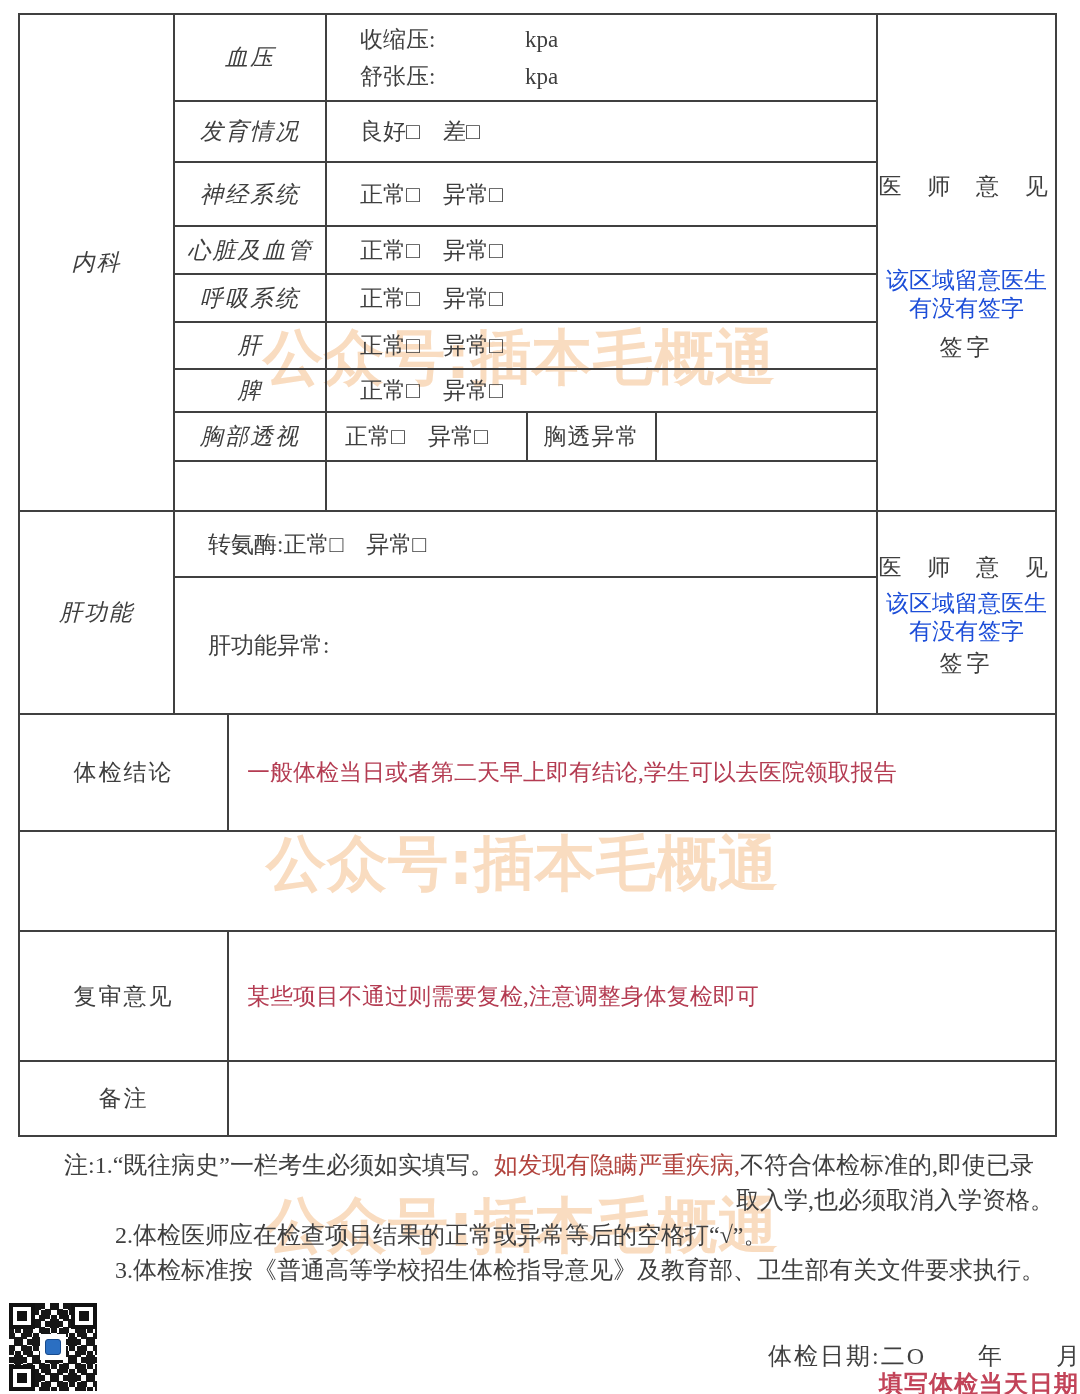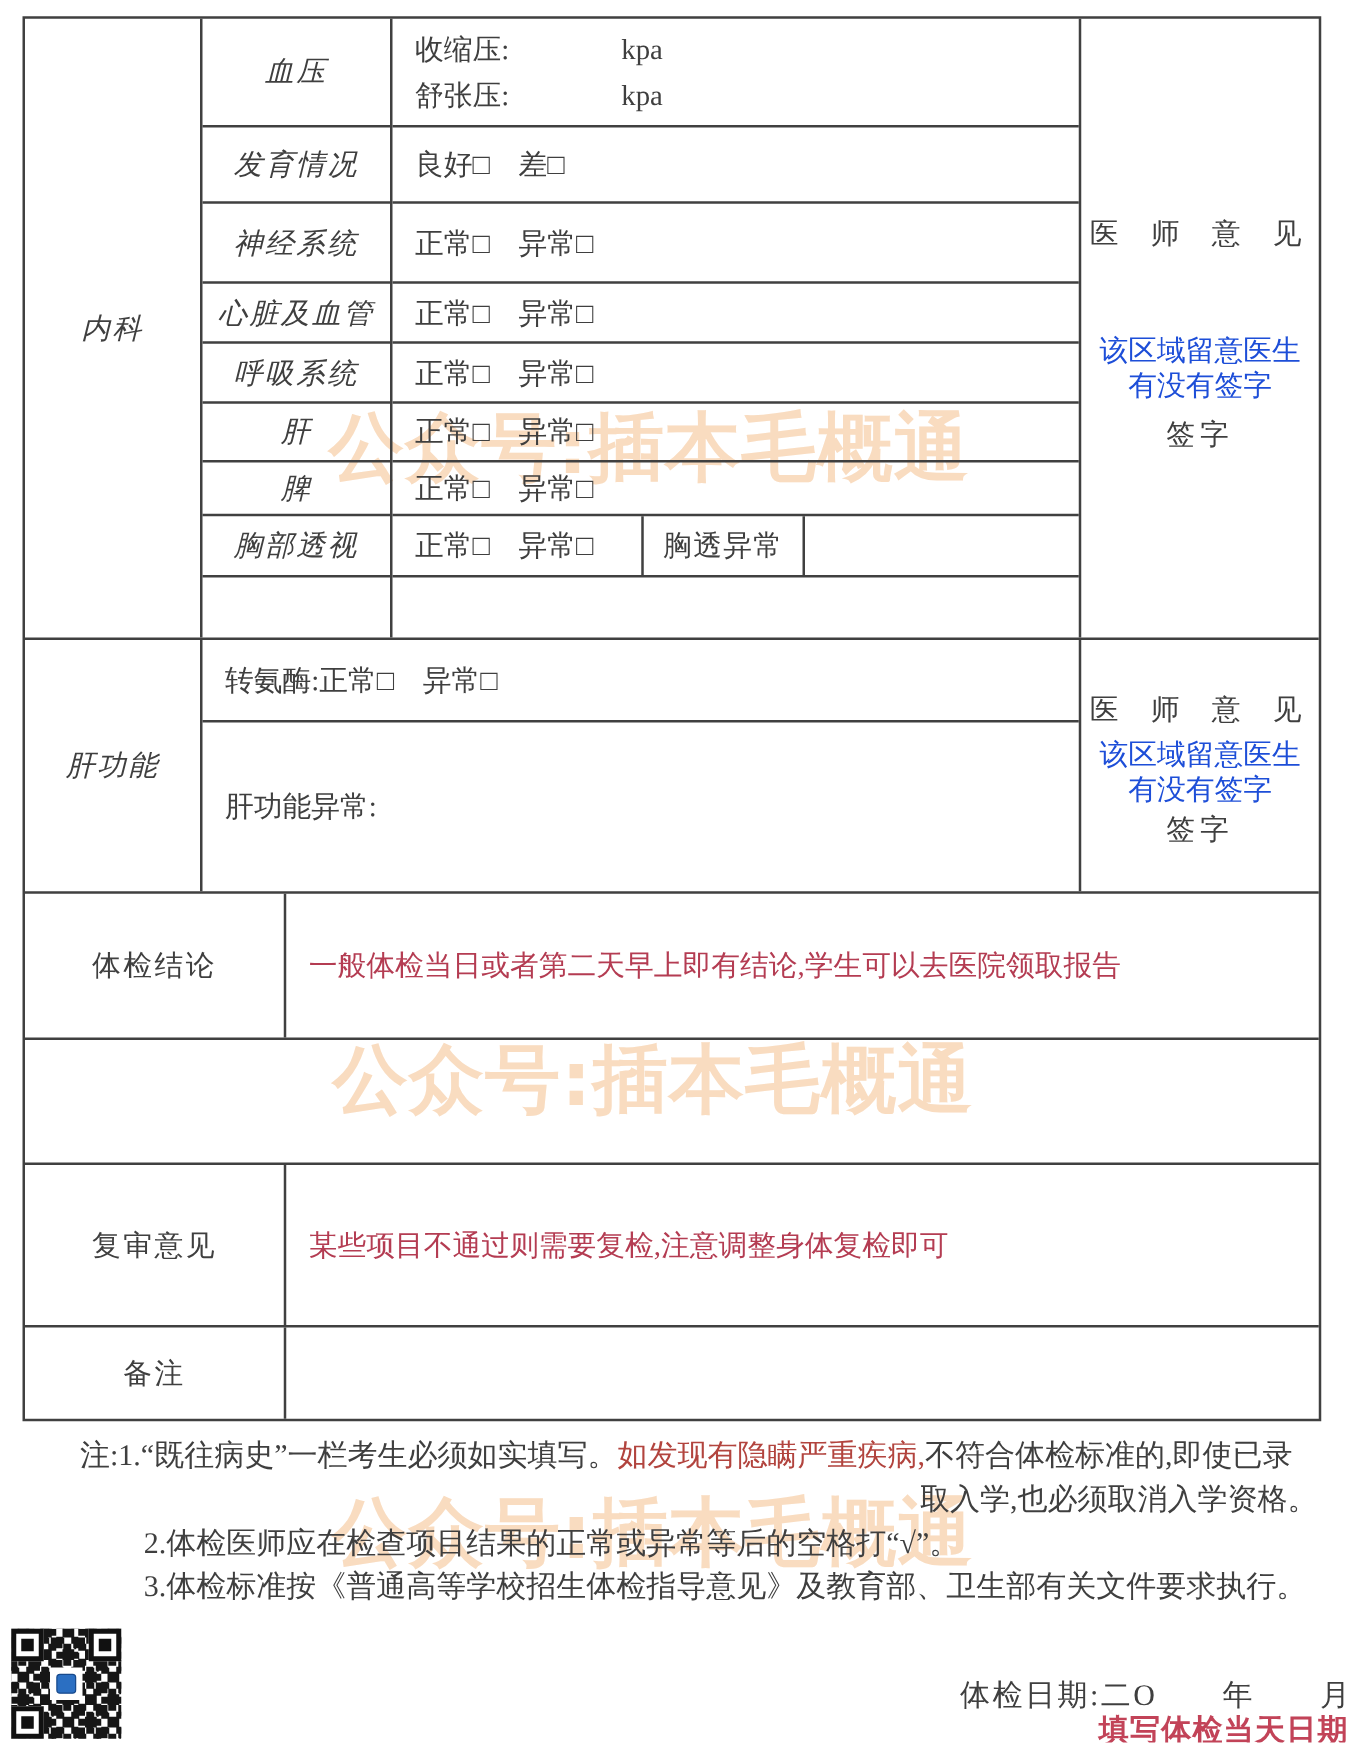--- a/index.html
+++ b/index.html
@@ -25,27 +25,27 @@
     position:absolute;left:18px;top:13px;width:1039px;height:1124px;
     border:2px solid #404040;z-index:2;display:flex;flex-direction:column;
     font-size:23px;
   }
   .sec{display:flex;border-bottom:2px solid #404040;}
   .sec:last-child{border-bottom:none;}
 
   .v{display:flex;flex-direction:column;}
   .cell{display:flex;align-items:center;}
   .lblcell{justify-content:center;text-align:center;letter-spacing:2px;font-style:italic;}
-  .ccell{padding-left:18px;}
+  .ccell{padding-left:33px;}
   .br{border-right:2px solid #404040;}
   .bb{border-bottom:2px solid #404040;}
 
   
   .sec-a{height:497px;}
-  .colA{width:142px;}
+  .colA{width:155px;}
   .colB{width:152px;}
   .colC{width:551px;}
   .colD{flex:1;position:relative;}
   .r0{height:87px;} .r1{height:61px;} .r2{height:64px;}
   .r3{height:48px;} .r4{height:48px;} .r5{height:47px;}
   .r6{height:43px;} .r7{height:49px;} .r8{flex:1;}
 
   .bp{flex-direction:column;align-items:flex-start;justify-content:center;line-height:37px;}
   .bp-line{display:flex;}
   .bp-name{width:165px;display:inline-block;}

